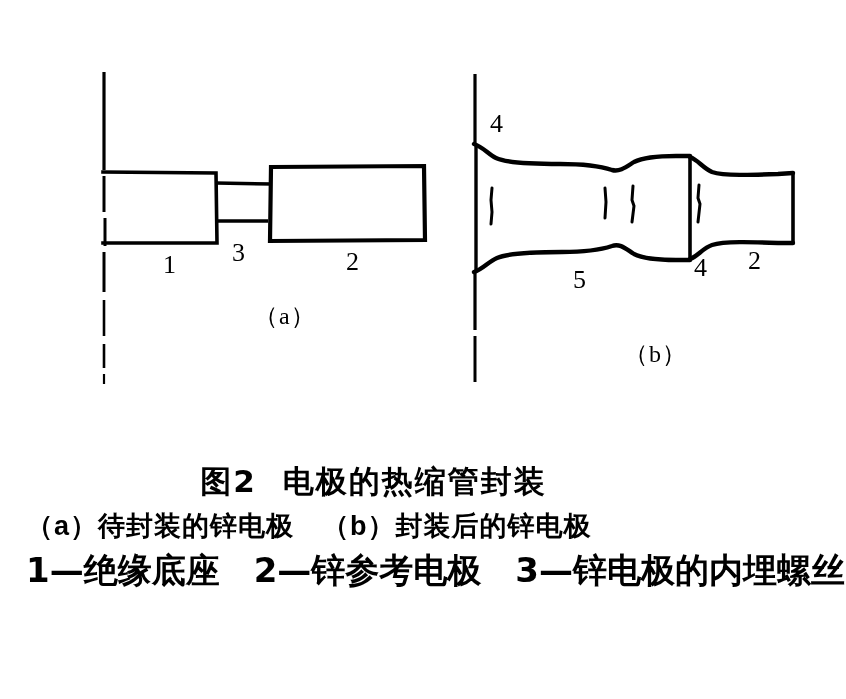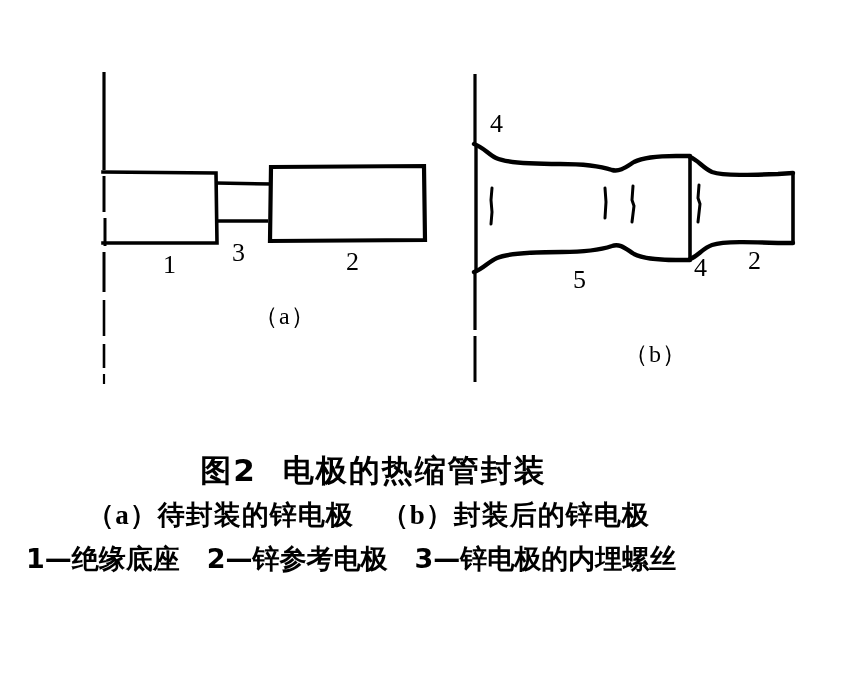--- a/index.html
+++ b/index.html
@@ -25,47 +25,47 @@
   .figure-svg {
     position: absolute;
     left: 0; top: 0;
     width: 846px;
     height: 699px;
     display: block;
   }
   .caption-block {
     position: absolute;
     left: 0;
-    top: 447px;
+    top: 458px;
     width: 737px;
   }
   .fig-title {
     text-align: center;
     font-size: 31px;
     font-weight: bold;
     letter-spacing: 2px;
     line-height: 46px;
     font-family: "DejaVu Sans", "Liberation Sans", sans-serif;
     padding-left: 10px;
   }
   .fig-title .title-gap {
     display: inline-block;
     width: 26px;
   }
   .sub-line {
     font-size: 27px;
     font-weight: bold;
     line-height: 44px;
     letter-spacing: 1px;
-    font-family: Liberation Serif, serif;
+    padding-left: 26px;
+    font-family: Liberation Sans, sans-serif;
     white-space: pre;
-    text-align: center;
   }
   .legend-line {
-    font-size: 27px;
+    font-size: 34px;
     font-weight: bold;
     line-height: 44px;
     letter-spacing: 0px;
     padding-left: 26px;
     font-family: "DejaVu Sans", "Liberation Sans", sans-serif;
     white-space: pre;
   }
   .diagram-label {
     position: absolute;
     font-family: "Liberation Serif", "DejaVu Serif", serif;

